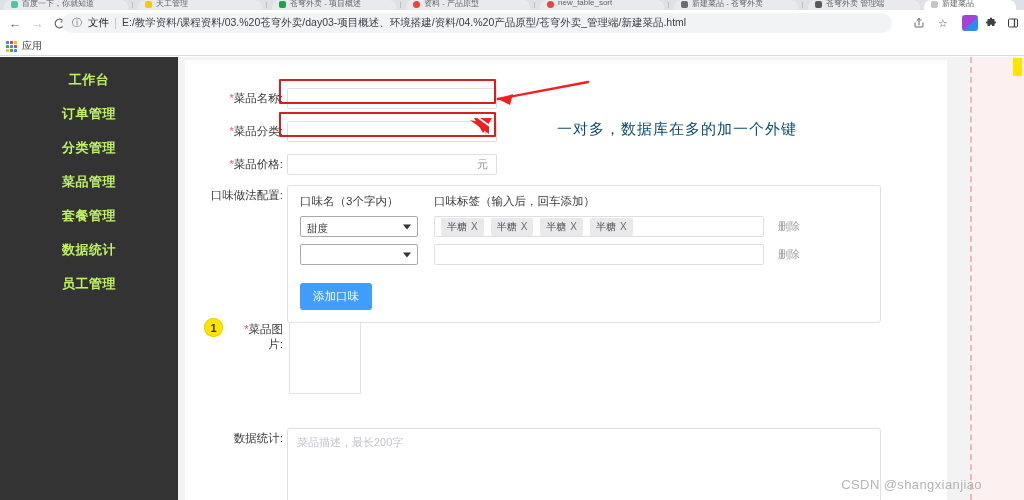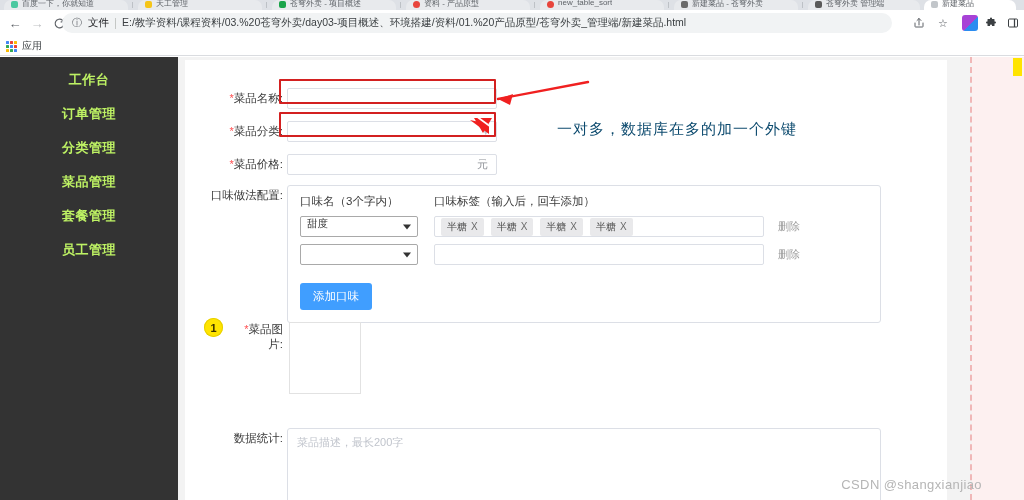--- a/index.html
+++ b/index.html
@@ -123,21 +123,21 @@
     border: 1px solid #dcdfe6; border-radius: 3px; background: #fff;
     width: 594px; padding: 8px 12px 12px 12px;
   }
   .flavor-head { display: flex; font-size: 11.5px; color: #3a3a3a; margin-bottom: 7px; }
   .fh-1 { width: 134px; }
   .fh-2 { }
   .flavor-row { display: flex; align-items: center; margin-bottom: 7px; }
   .sel {
     width: 118px; height: 21px; border: 1px solid #a9a9a9; border-radius: 2px;
     background: #fff; font-size: 10.5px; color: #333;
-    display: flex; align-items: flex-start; padding: 0 6px; position: relative;
+    display: flex; align-items: flex-end; padding: 0 6px; position: relative;
   }
   .sel .arrow {
     position: absolute; right: 6px; top: 50%; transform: translateY(-50%);
     width: 0; height: 0; border-left: 4px solid transparent; border-right: 4px solid transparent;
     border-top: 5px solid #333;
   }
   .tagbox {
     margin-left: 16px; width: 330px; min-height: 21px;
     border: 1px solid #dcdfe6; border-radius: 2px; background: #fff;
     display: flex; align-items: center; gap: 7px; padding: 0 6px;
@@ -251,21 +251,21 @@
       <svg width="13" height="13" viewBox="0 0 24 24" fill="none" stroke="#5f6368" stroke-width="2.2" stroke-linecap="round">
         <path d="M20 12a8 8 0 1 1-2.6-5.9"></path>
           <path d="M20 4v5h-5"></path>
       </svg>
     </div>
 
     <div class="omnibox">
       <span class="omni-info">ⓘ</span>
       <span class="omni-scheme">文件</span>
       <span class="omni-div"></span>
-      <span class="omni-url">E:/教学资料/课程资料/03.%20苍穹外卖/day03-项目概述、环境搭建/资料/01.%20产品原型/苍穹外卖_管理端/新建菜品.html</span>
+      <span class="omni-url">E:/教学资料/课程资料/03.%20苍穹外卖/day03-项目概述、环境搭建/资料/04.%20产品原型/苍穹外卖_管理端/新建菜品.html</span>
     </div>
 
     <div class="omni-act" style="left:912px;">
       <svg width="12" height="12" viewBox="0 0 24 24" fill="none" stroke="#5f6368" stroke-width="2" stroke-linecap="round" stroke-linejoin="round">
         <path d="M4 12v7a1 1 0 0 0 1 1h14a1 1 0 0 0 1-1v-7"></path>
           <path d="M12 16V3"></path>
           <path d="M8 7l4-4 4 4"></path>
       </svg>
     </div>
     <div class="omni-act" style="left:936px;">☆</div>
@@ -310,20 +310,23 @@
           <span>订单管理</span>
         </div>
       <div class="side-item">
           <span>分类管理</span>
         </div>
       <div class="side-item">
           <span>菜品管理</span>
         </div>
       <div class="side-item">
           <span>套餐管理</span>
+        </div>
+      <div class="side-item">
+          <span>数据统计</span>
         </div>
       <div class="side-item">
           <span>员工管理</span>
         </div>
     </div>
 
     <div class="content">
 
       <div class="form-row" style="left:10px;top:28px;">
         <div class="flabel"><span class="req">*</span><span>菜品名称:</span></div>

